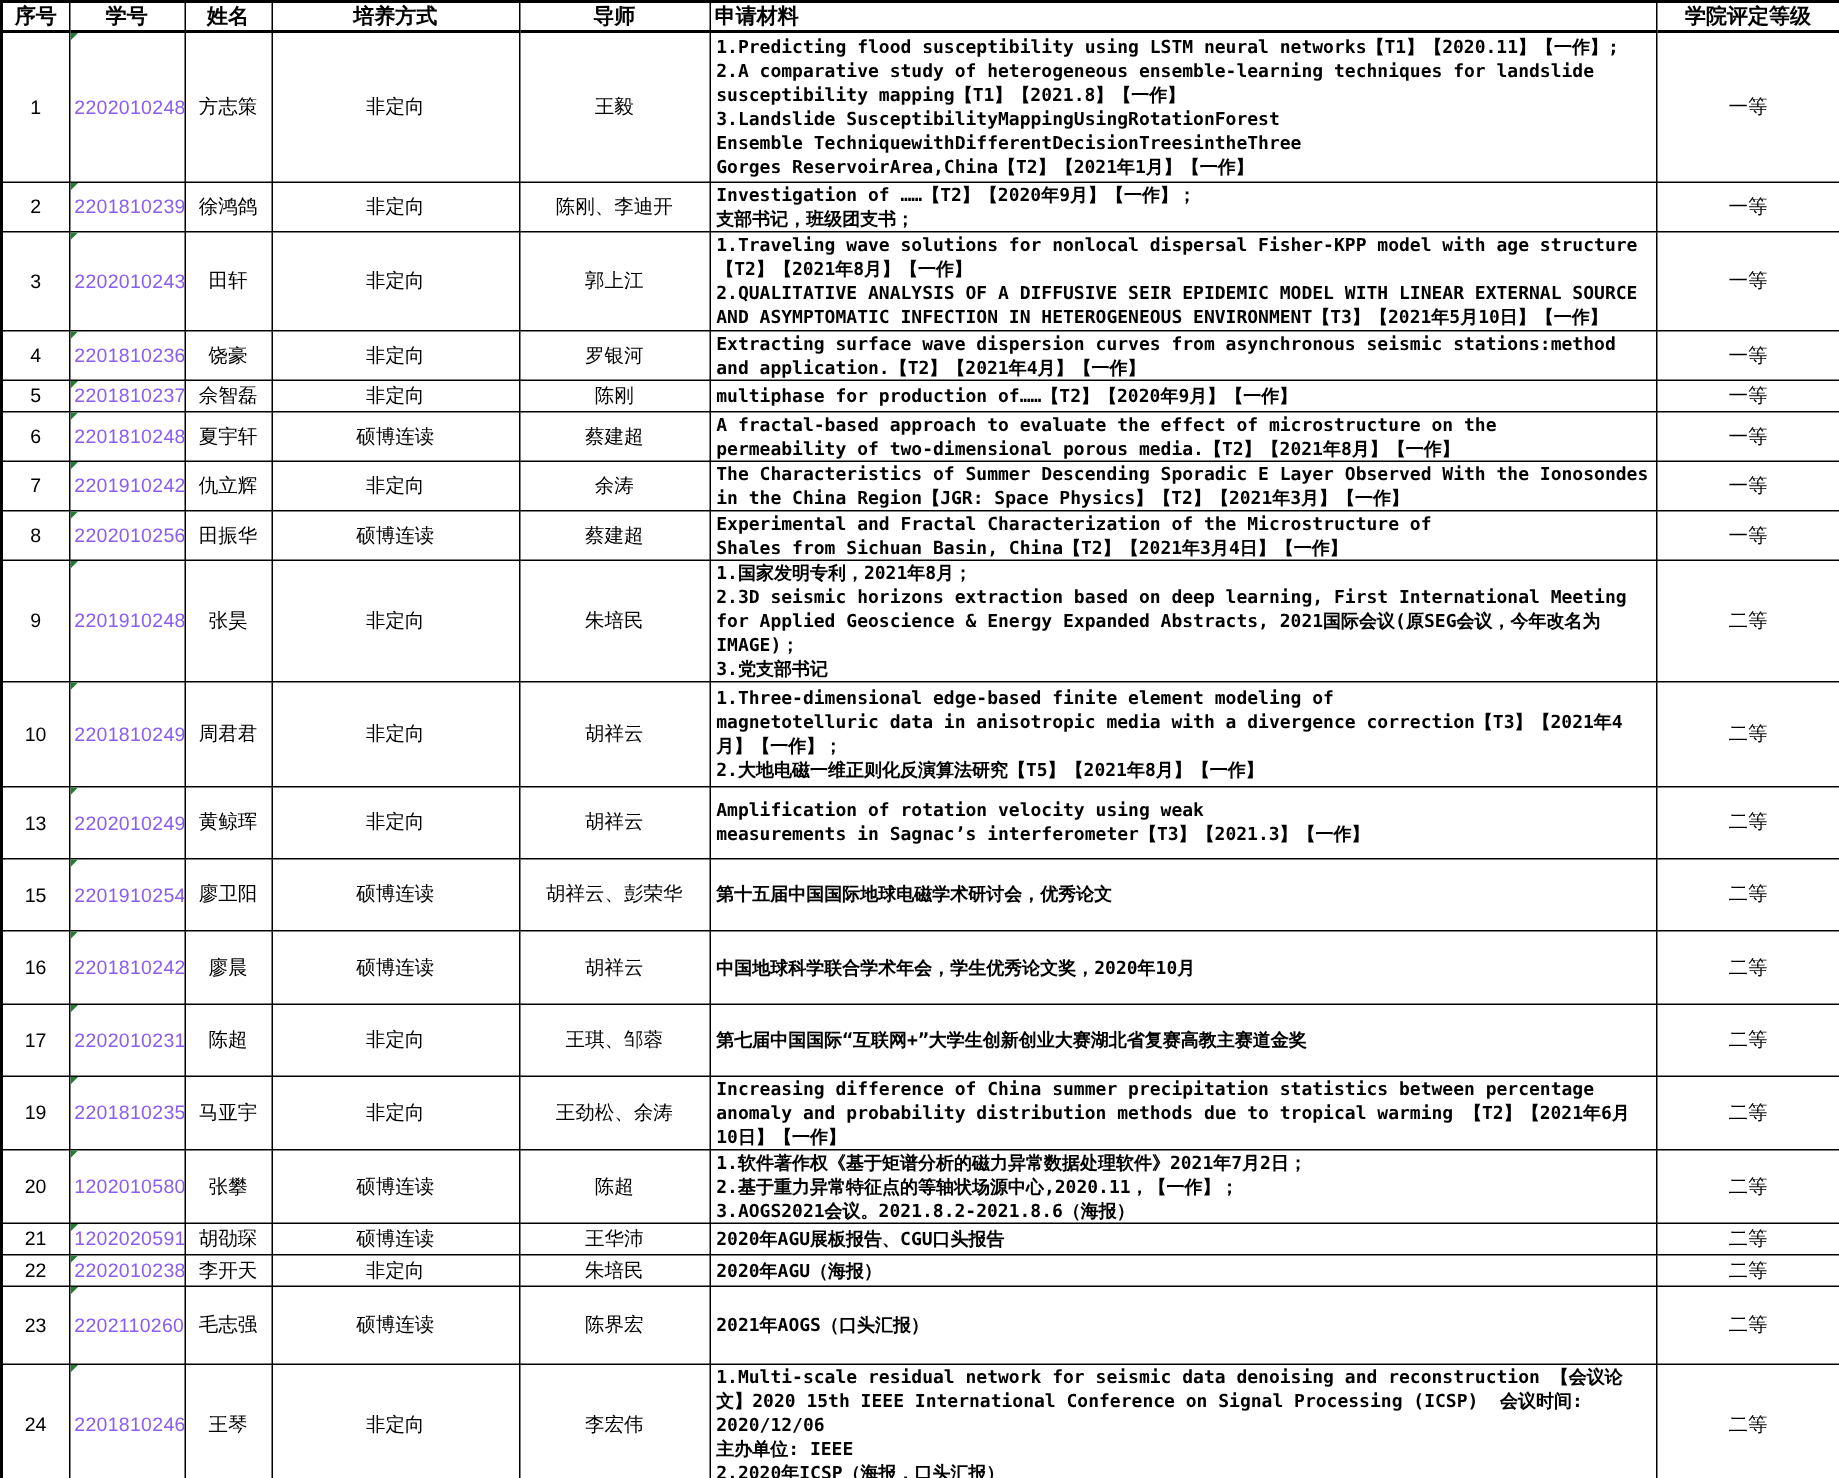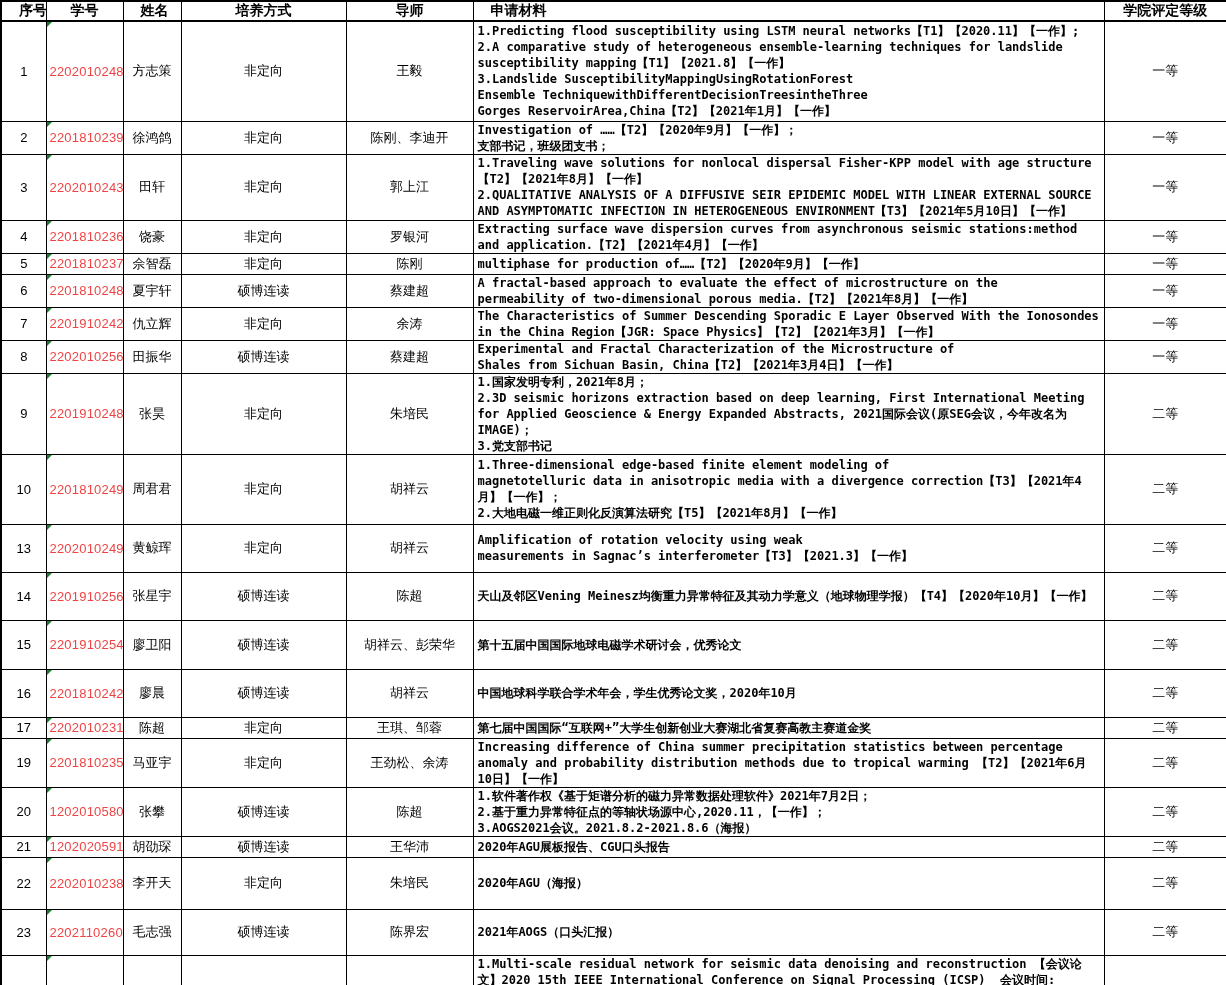--- a/index.html
+++ b/index.html
@@ -4,26 +4,26 @@
 <style>
   html,body { margin:0; padding:0; background:#ffffff; }
   body { width:1226px; font-family:"Liberation Sans", sans-serif; color:#000; }
   table.sheet {
     border-collapse:collapse; table-layout:fixed; width:1226px;
     border:2px solid #000;
   }
   th, td { border:1px solid #000; padding:1px 3px; vertical-align:middle; overflow:hidden; }
   thead th {
     height:18px; font-size:14px; font-weight:bold; text-align:center;
-    border-bottom:2px solid #000; padding:0 17px; white-space:nowrap;
+    border-bottom:2px solid #000; padding:0 3px; white-space:nowrap;
   }
   thead th.col-materials { text-align:left; }
   td { font-size:13px; text-align:center; }
   td.col-index { font-size:13px; }
-  td.col-student-id { position:relative; color:#ef4444; letter-spacing:0.2px; }
+  td.col-student-id { position:relative; color:#8b5cf6; letter-spacing:0.2px; }
   td.col-materials {
     text-align:left; font-family:"DejaVu Sans Mono", monospace;
     font-size:12px; line-height:16px; white-space:pre-wrap; word-break:break-word;
     padding:0 4px;
     font-weight:bold;
   }
   .tri {
     position:absolute; top:0; left:0; width:0; height:0;
     border-top:5px solid #1e7e34; border-right:5px solid transparent;
   }
@@ -172,29 +172,20 @@
         <td class="col-index">13</td>
         <td class="col-student-id"><span class="tri"></span>2202010249</td>
         <td class="col-name">黄鲸珲</td>
         <td class="col-training">非定向</td>
         <td class="col-advisor">胡祥云</td>
         <td class="col-materials">Amplification of rotation velocity using weak
 measurements in Sagnac’s interferometer【T3】【2021.3】【一作】</td>
         <td class="col-grade">二等</td>
       </tr>
       <tr>
-        <td class="col-index">14</td>
-        <td class="col-student-id"><span class="tri"></span>2201910256</td>
-        <td class="col-name">张星宇</td>
-        <td class="col-training">硕博连读</td>
-        <td class="col-advisor">陈超</td>
-        <td class="col-materials">天山及邻区Vening Meinesz均衡重力异常特征及其动力学意义（地球物理学报）【T4】【2020年10月】【一作】</td>
-        <td class="col-grade">二等</td>
-      </tr>
-      <tr>
         <td class="col-index">15</td>
         <td class="col-student-id"><span class="tri"></span>2201910254</td>
         <td class="col-name">廖卫阳</td>
         <td class="col-training">硕博连读</td>
         <td class="col-advisor">胡祥云、彭荣华</td>
         <td class="col-materials">第十五届中国国际地球电磁学术研讨会，优秀论文</td>
         <td class="col-grade">二等</td>
       </tr>
       <tr>
         <td class="col-index">16</td>

